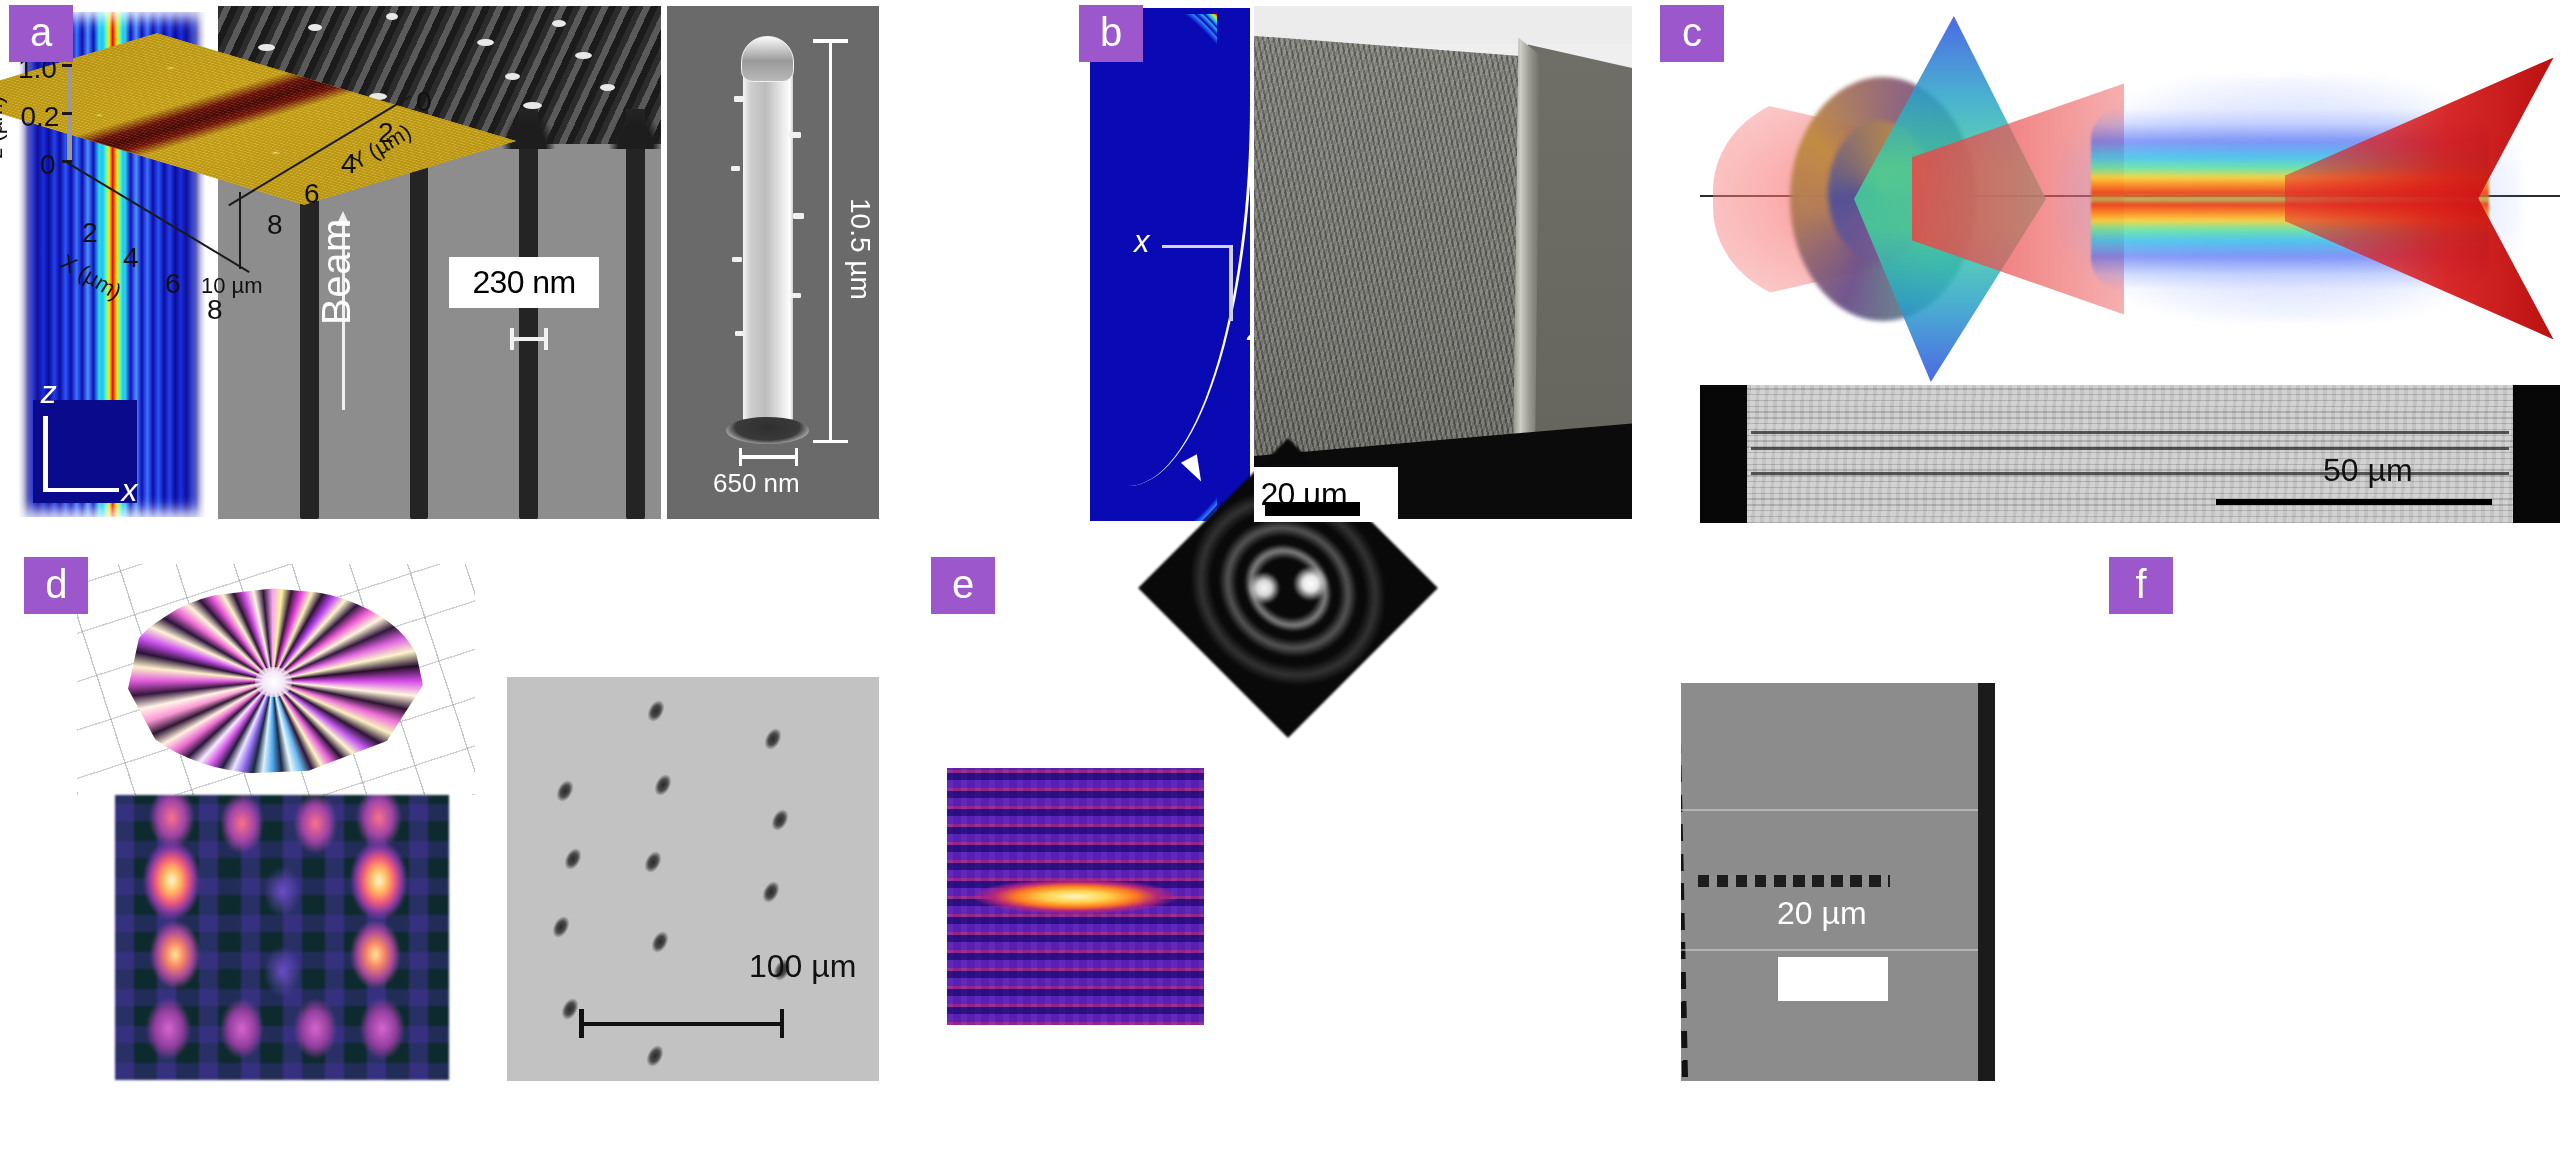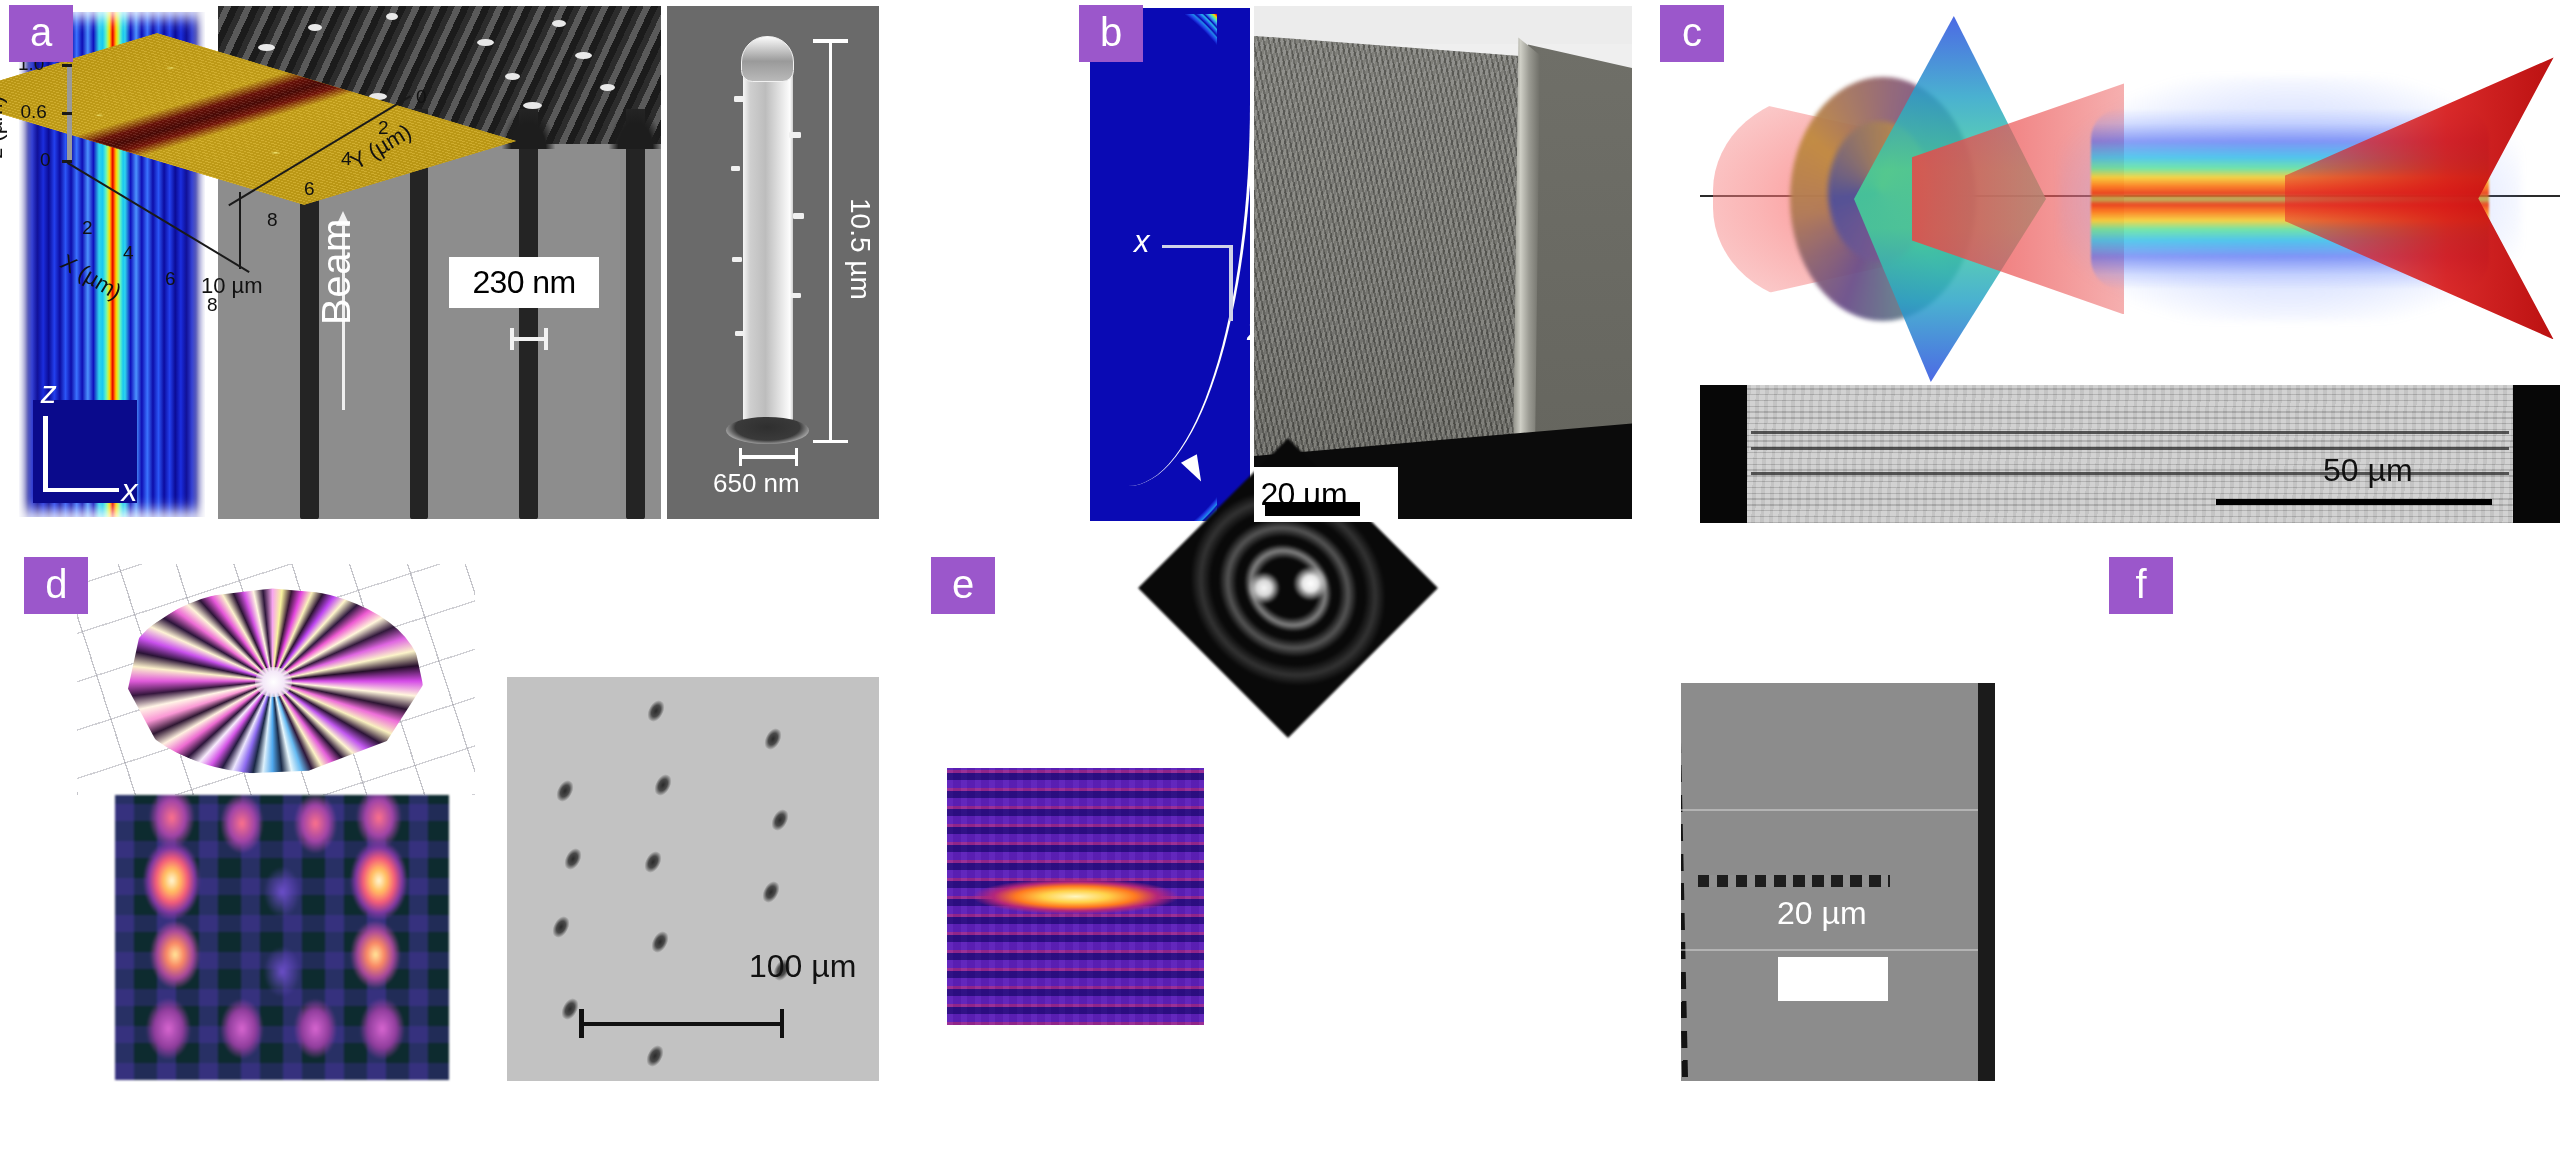--- a/index.html
+++ b/index.html
@@ -395,21 +395,21 @@
   #f-afm .surf::after{
     content:"";position:absolute;inset:0;
     background:
       repeating-linear-gradient(0deg,rgba(255,255,255,.10) 0px,rgba(255,255,255,.10) 1.3px,rgba(0,0,0,.08) 1.3px,rgba(0,0,0,.08) 4.5px),
       radial-gradient(circle 3.2px at 18% 24%,rgba(255,245,120,.9) 0%,rgba(255,245,120,0) 100%),
       radial-gradient(circle 3.8px at 72% 66%,rgba(255,245,120,.9) 0%,rgba(255,245,120,0) 100%),
       radial-gradient(circle 3.2px at 84% 32%,rgba(255,245,120,.85) 0%,rgba(255,245,120,0) 100%),
       radial-gradient(circle 3.2px at 30% 78%,rgba(255,245,120,.85) 0%,rgba(255,245,120,0) 100%);
   }
   .ax-line{position:absolute;background:#1a1a1a;height:1.9px;transform-origin:0 0;}
-  .ax-lab{position:absolute;color:#111;font-size:19px;white-space:nowrap;}
+  .ax-lab{position:absolute;color:#111;font-size:28px;white-space:nowrap;}
   .ax-title{position:absolute;color:#111;font-size:22px;white-space:nowrap;}
   .zbar{position:absolute;background:#9a9a9a;width:5.1px;}
   .znotch{position:absolute;background:#1a1a1a;width:10.3px;height:2.6px;}
 </style>
 </head>
 <body>
 
 <div class="fig">
 
   <div class="panel-tag" style="left:9px;top:5.1px;width:64px;height:53px;">
@@ -590,21 +590,21 @@
   </div>
 
   <div id="f-afm">
     <div class="surf"></div>
 
     <div class="zbar" style="left:67px;top:65px;height:96px;"></div>
     <div class="znotch" style="left:62px;top:64px;"></div>
     <div class="znotch" style="left:62px;top:112px;"></div>
     <div class="znotch" style="left:62px;top:160px;"></div>
     <div class="ax-lab" style="left:18px;top:53px;">1.0</div>
-    <div class="ax-lab" style="left:20.5px;top:101px;">0.6</div>
+    <div class="ax-lab" style="left:20.5px;top:101px;">0.2</div>
     <div class="ax-lab" style="left:40px;top:149px;">0</div>
     <div class="ax-title" style="left:-18px;top:96px;writing-mode:vertical-rl;transform:rotate(180deg);">z (µm)</div>
 
     <div class="ax-line" style="left:68px;top:162px;width:212px;transform:rotate(31deg);"></div>
     <div class="ax-lab" style="left:82px;top:217px;">2</div>
     <div class="ax-lab" style="left:123px;top:242px;">4</div>
     <div class="ax-lab" style="left:165px;top:268px;">6</div>
     <div class="ax-lab" style="left:207px;top:294px;">8</div>
     <div class="ax-title" style="left:69px;top:249px;transform:rotate(31deg);transform-origin:0 0;">X (µm)</div>
 

